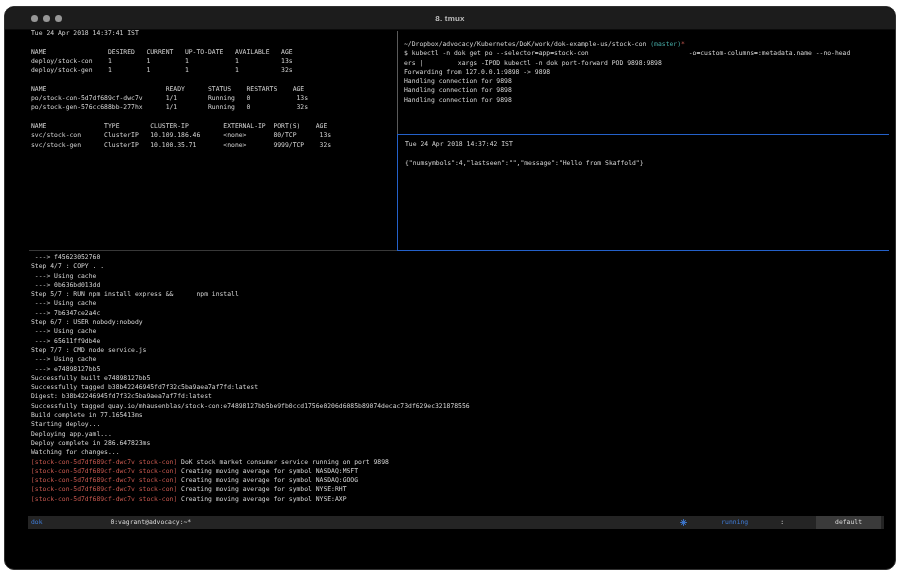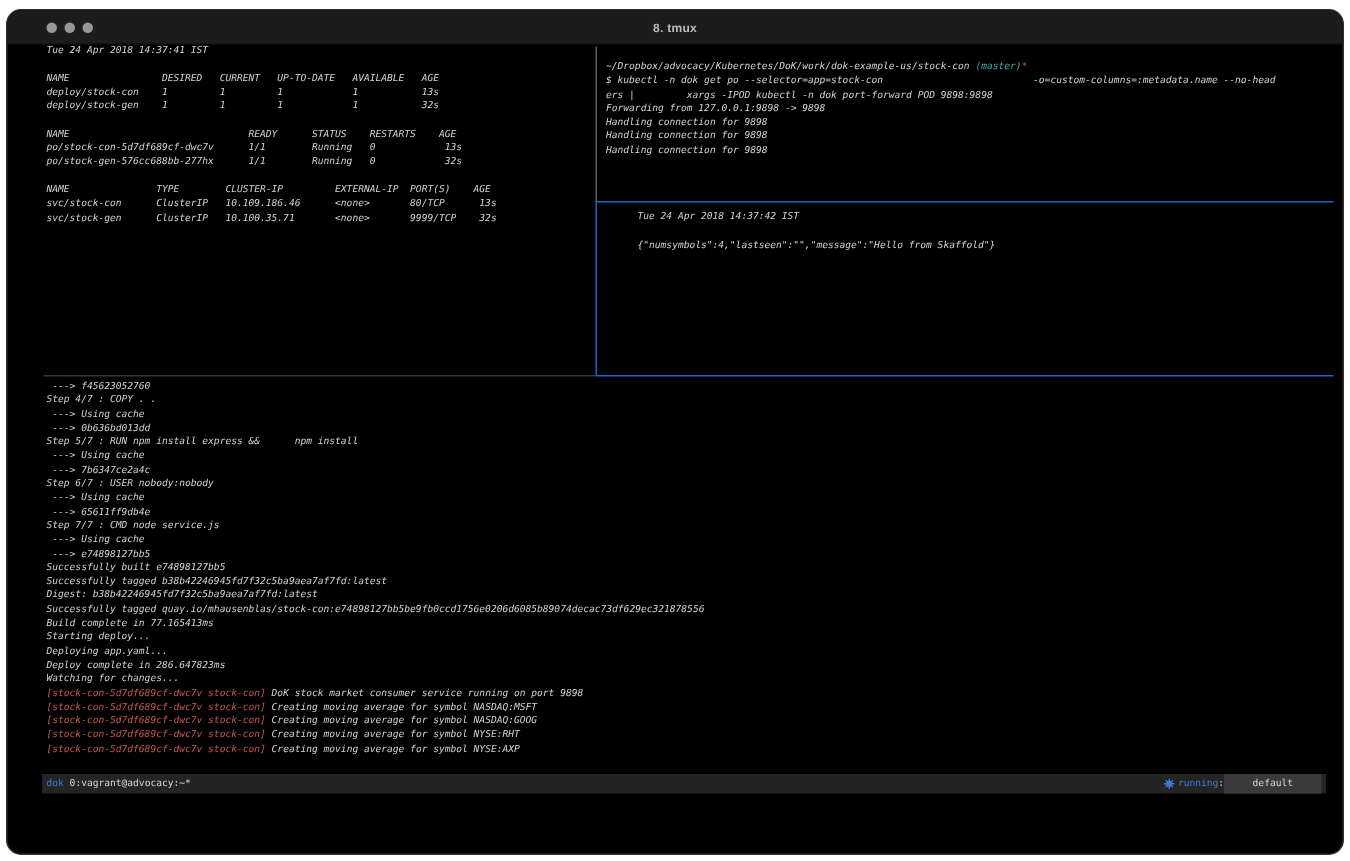--- a/index.html
+++ b/index.html
@@ -17,36 +17,36 @@
   }
   .titlebar .title {
     font-family:"Liberation Sans","DejaVu Sans",sans-serif;
     font-size:8px; font-weight:600; color:#bdbdbd; letter-spacing:.2px;
   }
   .lights { position:absolute; left:26px; top:0; height:100%; display:flex; align-items:center; gap:5px; }
   .light { width:7px; height:7px; border-radius:50%; background:#979797; }
 
   .pane {
     position:absolute; color:#d2d2d2; font-size:6.4px; line-height:9.3px;
-    white-space:pre; letter-spacing:0;font-style:italic;
+    white-space:pre; letter-spacing:0;
   }
   .pane div { height:9.3px; }
 
   .border { position:absolute; }
   .b-gray  { background:#5a5a5a; }
   .b-gray2 { background:#383838; }
   .b-blue  { background:#2461c9; }
 
   .statusbar {
     position:absolute; left:23px; top:509px; width:856px; height:13px;
     background:#242424; color:#d8d8d8; font-size:6.4px; line-height:13px;
     display:flex; align-items:center; justify-content:space-between;
     padding:0 3px; white-space:pre;
   }
-  .statusbar .left, .statusbar .right { display:flex; align-items:center; }
+  .statusbar .left, .statusbar .right { display:flex; align-items:center;gap:32px; }
   .c-blue { color:#3e7bd6; }
   .ns-box { background:#3a3a3a; padding:0 19px; }
   .helm { margin-right:2px; display:inline-block; }
 </style>
 </head>
 <body>
 
 <div class="window">
 
   <div class="titlebar">
@@ -55,21 +55,21 @@
       <span class="light"></span>
       <span class="light"></span>
     </div>
     <span class="title">8. tmux</span>
   </div>
 
   <pre class="pane" style="left:26px; top:22px;"><div><span>Tue 24 Apr 2018 14:37:41 IST</span></div><div><span></span></div><div><span>NAME                DESIRED   CURRENT   UP-TO-DATE   AVAILABLE   AGE</span></div><div><span>deploy/stock-con    1         1         1            1           13s</span></div><div><span>deploy/stock-gen    1         1         1            1           32s</span></div><div><span></span></div><div><span>NAME                               READY      STATUS    RESTARTS    AGE</span></div><div><span>po/stock-con-5d7df689cf-dwc7v      1/1        Running   0            13s</span></div><div><span>po/stock-gen-576cc688bb-277hx      1/1        Running   0            32s</span></div><div><span></span></div><div><span>NAME               TYPE        CLUSTER-IP         EXTERNAL-IP  PORT(S)    AGE</span></div><div><span>svc/stock-con      ClusterIP   10.109.186.46      &lt;none&gt;       80/TCP      13s</span></div><div><span>svc/stock-gen      ClusterIP   10.100.35.71       &lt;none&gt;       9999/TCP    32s</span></div></pre>
 
   <pre class="pane" style="left:399px; top:33px;"><div><span>~/Dropbox/advocacy/Kubernetes/DoK/work/dok-example-us/stock-con </span><span style="color: rgb(69, 169, 164);">(master)</span><span style="color: rgb(196, 87, 78);">*</span></div><div><span>$ kubectl -n dok get po --selector=app=stock-con                          -o=custom-columns=:metadata.name --no-head</span></div><div><span>ers |         xargs -IPOD kubectl -n dok port-forward POD 9898:9898</span></div><div><span>Forwarding from 127.0.0.1:9898 -&gt; 9898</span></div><div><span>Handling connection for 9898</span></div><div><span>Handling connection for 9898</span></div><div><span>Handling connection for 9898</span></div></pre>
 
-  <pre class="pane" style="left:420px; top:133px;"><div><span>Tue 24 Apr 2018 14:37:42 IST</span></div><div><span></span></div><div><span>{"numsymbols":4,"lastseen":"","message":"Hello from Skaffold"}</span></div></pre>
+  <pre class="pane" style="left:400px; top:133px;"><div><span>Tue 24 Apr 2018 14:37:42 IST</span></div><div><span></span></div><div><span>{"numsymbols":4,"lastseen":"","message":"Hello from Skaffold"}</span></div></pre>
 
   <pre class="pane" style="left:26px; top:246px;"><div><span> ---&gt; f45623052760</span></div><div><span>Step 4/7 : COPY . .</span></div><div><span> ---&gt; Using cache</span></div><div><span> ---&gt; 0b636bd013dd</span></div><div><span>Step 5/7 : RUN npm install express &amp;&amp;      npm install</span></div><div><span> ---&gt; Using cache</span></div><div><span> ---&gt; 7b6347ce2a4c</span></div><div><span>Step 6/7 : USER nobody:nobody</span></div><div><span> ---&gt; Using cache</span></div><div><span> ---&gt; 65611ff9db4e</span></div><div><span>Step 7/7 : CMD node service.js</span></div><div><span> ---&gt; Using cache</span></div><div><span> ---&gt; e74898127bb5</span></div><div><span>Successfully built e74898127bb5</span></div><div><span>Successfully tagged b38b42246945fd7f32c5ba9aea7af7fd:latest</span></div><div><span>Digest: b38b42246945fd7f32c5ba9aea7af7fd:latest</span></div><div><span>Successfully tagged quay.io/mhausenblas/stock-con:e74898127bb5be9fb0ccd1756e0206d6085b89074decac73df629ec321878556</span></div><div><span>Build complete in 77.165413ms</span></div><div><span>Starting deploy...</span></div><div><span>Deploying app.yaml...</span></div><div><span>Deploy complete in 286.647823ms</span></div><div><span>Watching for changes...</span></div><div><span style="color: rgb(196, 87, 78);">[stock-con-5d7df689cf-dwc7v stock-con]</span><span> DoK stock market consumer service running on port 9898</span></div><div><span style="color: rgb(196, 87, 78);">[stock-con-5d7df689cf-dwc7v stock-con]</span><span> Creating moving average for symbol NASDAQ:MSFT</span></div><div><span style="color: rgb(196, 87, 78);">[stock-con-5d7df689cf-dwc7v stock-con]</span><span> Creating moving average for symbol NASDAQ:GOOG</span></div><div><span style="color: rgb(196, 87, 78);">[stock-con-5d7df689cf-dwc7v stock-con]</span><span> Creating moving average for symbol NYSE:RHT</span></div><div><span style="color: rgb(196, 87, 78);">[stock-con-5d7df689cf-dwc7v stock-con]</span><span> Creating moving average for symbol NYSE:AXP</span></div></pre>
 
   <div class="border b-gray" style="left:392px; top:24px;  width:1px;   height:103px;"></div>
   <div class="border b-blue" style="left:392px; top:127px; width:1px;   height:116px;"></div>
   <div class="border b-blue" style="left:392px; top:127px; width:492px; height:1px;"></div>
   <div class="border b-gray2" style="left:24px;  top:243px; width:368px; height:1px;"></div>
   <div class="border b-blue" style="left:392px; top:243px; width:492px; height:1px;"></div>
 
   <div class="statusbar">

